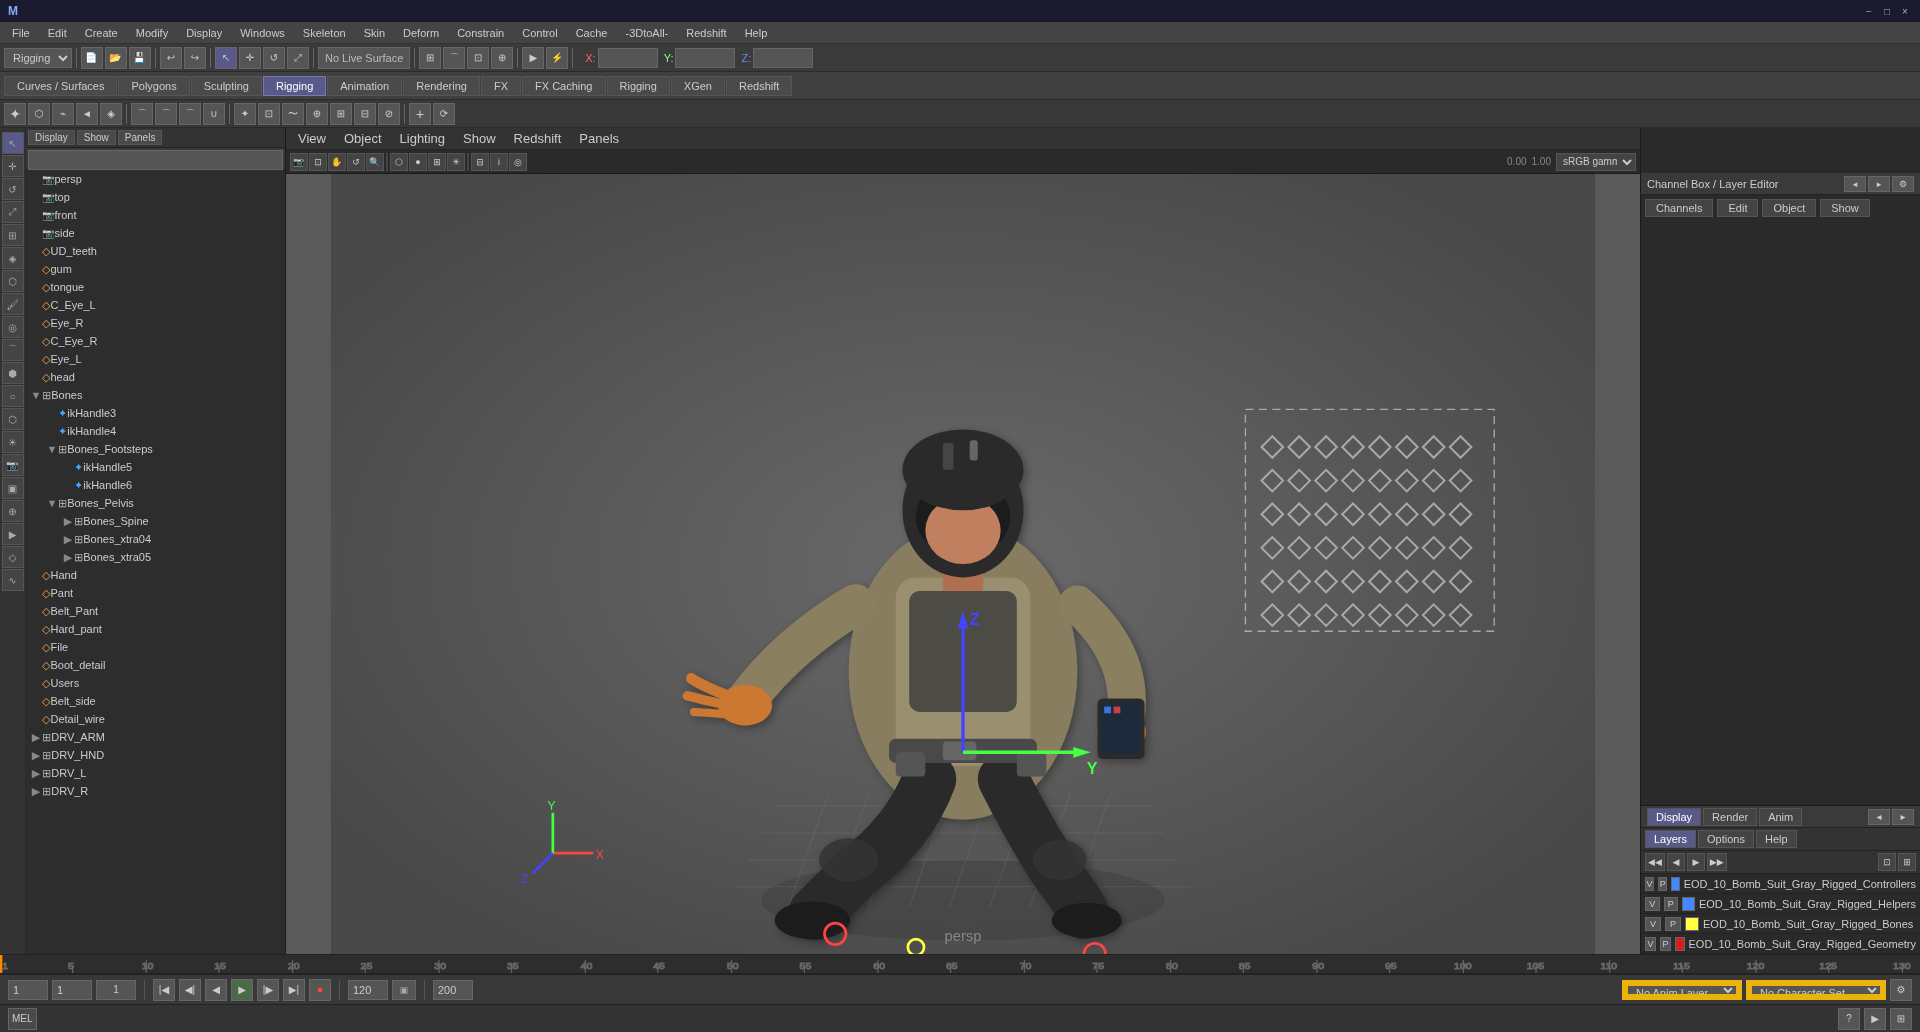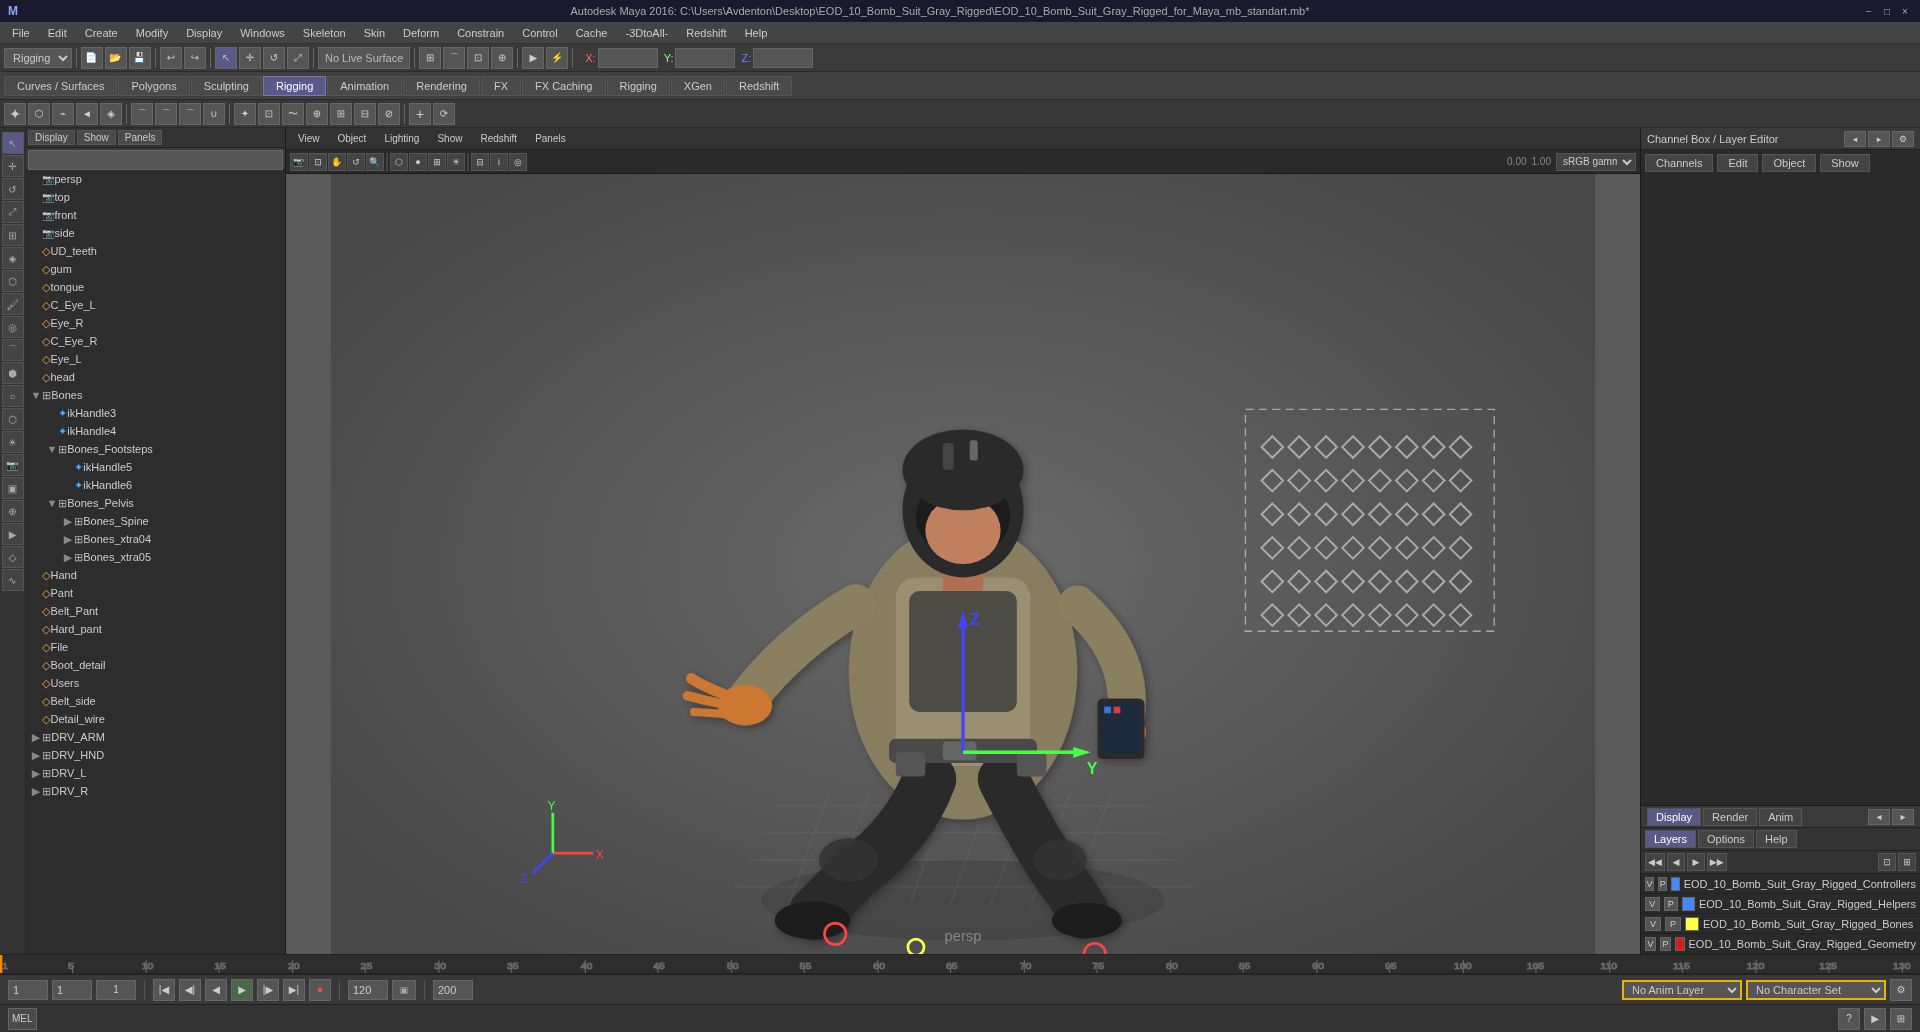--- a/index.html
+++ b/index.html
@@ -42,28 +42,28 @@
     #outliner { width: 260px; background: #2d2d2d; border-right: 1px solid #1a1a1a; display: flex; flex-direction: column; }
     #outliner-header { height: 22px; background: #3a3a3a; display: flex; gap: 2px; padding: 2px; border-bottom: 1px solid #222; }
     #outliner-search { height: 20px; background: #555; border: 1px solid #666; color: #ccc; font-size: 11px; padding: 0 4px; flex: 1; }
     #outliner-tree { flex: 1; overflow-y: auto; overflow-x: hidden; }
     .tree-item { display: flex; align-items: center; height: 18px; padding-left: 4px; cursor: pointer; white-space: nowrap; }
     .tree-expand { width: 12px; text-align: center; color: #888; }
 
     
     #viewport-area { flex: 1; display: flex; flex-direction: column; }
     #viewport-menu { height: 22px; background: #333; display: flex; align-items: center; padding: 0 4px; gap: 2px; border-bottom: 1px solid #222; }
-    .vp-menu { padding: 2px 8px; cursor: pointer; color: #ccc; font-size: 10px; }
+    .vp-menu { padding: 2px 8px; cursor: pointer; color: #ccc; font-size: 13px; }
     #viewport-toolbar { height: 24px; background: #2a2a2a; display: flex; align-items: center; padding: 0 4px; gap: 1px; border-bottom: 1px solid #1a1a1a; }
     .vp-btn { height: 18px; min-width: 18px; background: #444; border: 1px solid #555; color: #ccc; font-size: 9px; cursor: pointer; display: flex; align-items: center; justify-content: center; padding: 0 2px; }
     #viewport { flex: 1; background: #5a5a5a; position: relative; overflow: hidden; }
 
     
     #right-panel { width: 280px; background: #2a2a2a; border-left: 1px solid #1a1a1a; display: flex; flex-direction: column; }
-    #channel-box-header { height: 22px; background: #3a3a3a; display: flex; align-items: center; justify-content: space-between; padding: 0 6px; border-bottom: 1px solid #222; font-size: 11px; color: #ccc; }
+    #channel-box-header { height: 22px; background: #3a3a3a; display: flex; align-items: center; justify-content: space-between; padding: 0 6px; border-bottom: 1px solid #222; font-size: 11px; color: #ccc; margin-top: 45px; }
     #channel-box-tabs { display: flex; padding: 4px; gap: 4px; }
     .channel-tab { padding: 2px 10px; cursor: pointer; background: #444; border: 1px solid #555; color: #ccc; font-size: 11px; }
     #channel-box-content { flex: 1; background: #2a2a2a; }
 
     
     #layer-section { border-top: 1px solid #1a1a1a; }
     #layer-header { height: 22px; background: #3a3a3a; display: flex; align-items: center; justify-content: space-between; padding: 0 6px; border-bottom: 1px solid #222; }
     #layer-tabs { display: flex; padding: 2px 4px; gap: 2px; border-bottom: 1px solid #222; }
     .layer-tab { padding: 2px 8px; cursor: pointer; background: #444; border: 1px solid #555; color: #ccc; font-size: 11px; }
     .layer-tab.active { background: #5a5a8a; color: #fff; }
@@ -79,34 +79,33 @@
 
     
     #transport { height: 30px; background: #383838; display: flex; align-items: center; padding: 0 8px; gap: 4px; border-top: 1px solid #222; }
     .transport-input { width: 50px; height: 20px; background: #555; border: 1px solid #666; color: #ccc; font-size: 11px; padding: 0 4px; }
     .transport-btn { height: 22px; width: 22px; background: #555; border: 1px solid #666; color: #ccc; cursor: pointer; display: flex; align-items: center; justify-content: center; font-size: 10px; }
     .transport-separator { width: 1px; height: 20px; background: #555; margin: 0 4px; }
 
     
     #statusbar { height: 28px; background: #333; display: flex; align-items: center; padding: 0 8px; gap: 8px; border-top: 1px solid #222; font-size: 11px; color: #aaa; }
     #status-msg { flex: 1; }
-    .status-select { background: #555; border: 2px solid #eab308; color: #ccc; font-size: 11px; height: 20px; padding: 0 4px; }
+    .status-select { background: #555; border: 6px solid #eab308; color: #ccc; font-size: 11px; height: 20px; padding: 0 4px; }
 
     
     #viewport svg { width: 100%; height: 100%; }
 
     .outliner-top-btns { display: flex; gap: 2px; padding: 2px; background: #333; border-bottom: 1px solid #222; }
     .outliner-top-btn { padding: 1px 6px; background: #4a4a4a; border: 1px solid #555; color: #ccc; font-size: 10px; cursor: pointer; }
   </style>
 </head>
 <body>
 
 <div id="titlebar">
   <span style="color:#88aaff; font-weight:bold; font-size:12px;">M</span>
-  <span class="title">Autodesk Maya 2016: C:\Users\Avdenton\Desktop\EOD_10_Bomb_Suit_Gray_Rigged\EOD_10_Bomb_Suit_Gray_Rigged_for_Maya_mb_standart.mb*</span>
   <div class="win-controls">
     <div class="win-btn">−</div>
     <div class="win-btn">□</div>
     <div class="win-btn">×</div>
   </div>
 </div>
 
 <div id="menubar">
   <span class="menu-item">File</span>
   <span class="menu-item">Edit</span>

